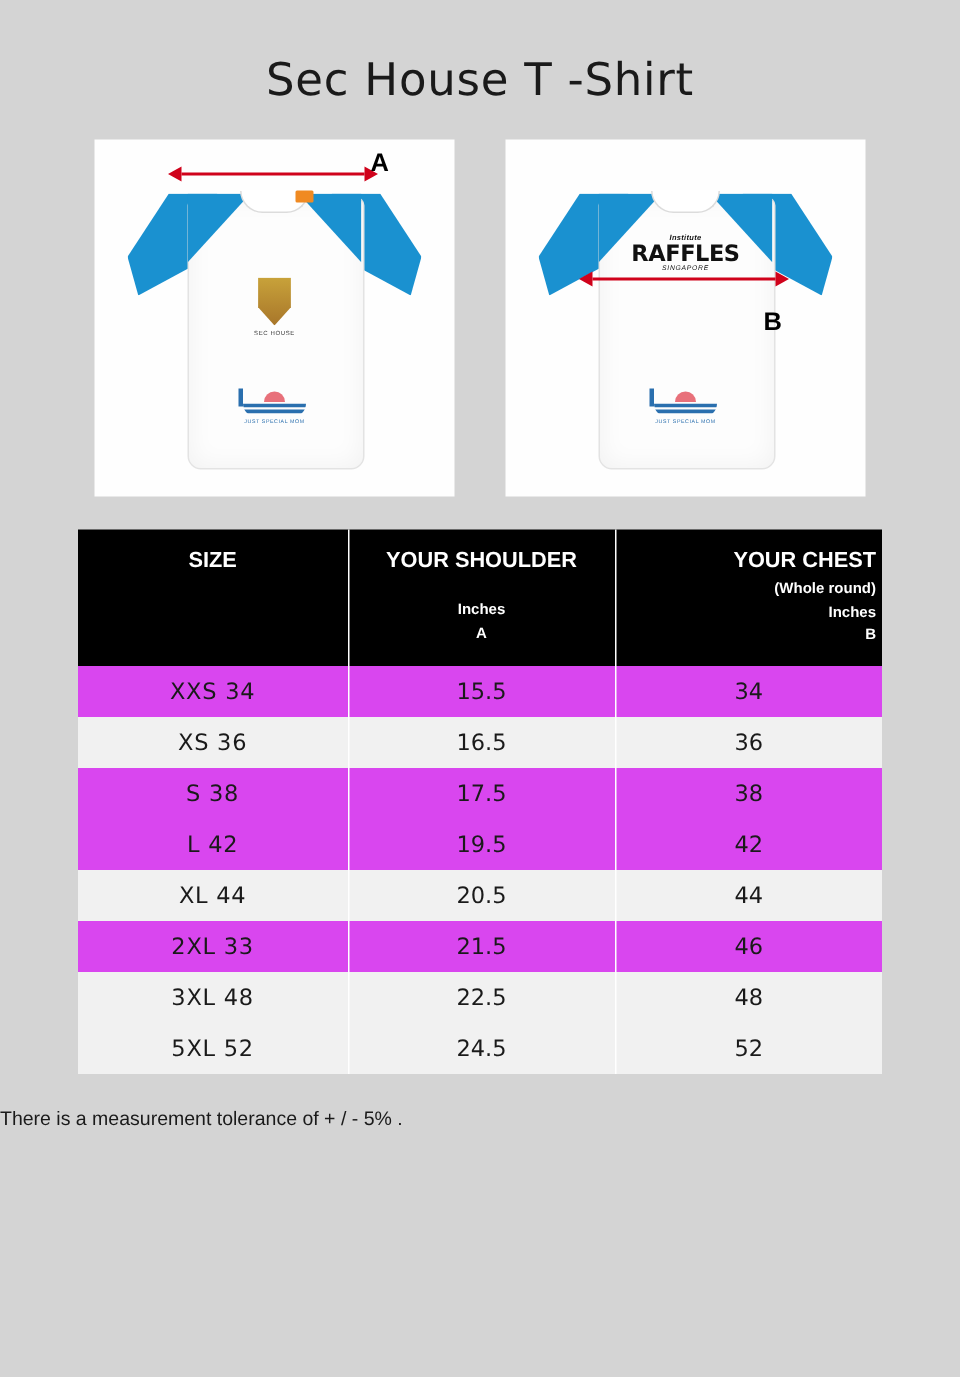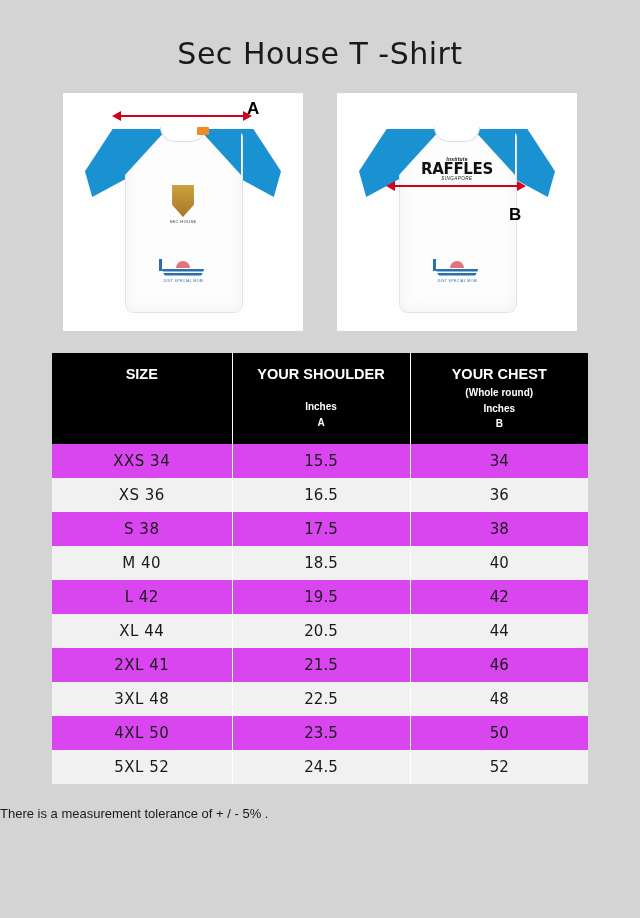--- a/index.html
+++ b/index.html
@@ -237,21 +237,21 @@
   table.size-chart th {
     background: #000;
     color: #fff;
     font-size: 14.5px;
     font-weight: bold;
     vertical-align: top;
     padding: 10px 4px 12px 4px;
     border-right: 1px solid #fff;
     line-height: 1.55;
   }
-  table.size-chart th:last-child { border-right: none; }
+  table.size-chart th:last-child { border-right: none; text-align: right; }
   table.size-chart th .sub {
     font-size: 10px;
     font-weight: bold;
     display: block;
   }
   table.size-chart th .spacer {
     display: block;
     height: 14px;
   }
   table.size-chart td {
@@ -379,50 +379,40 @@
         <tr class="even">
           <td class="size-cell">XS  36</td>
           <td>16.5</td>
           <td>36</td>
         </tr>
         <tr class="odd">
           <td class="size-cell">S  38</td>
           <td>17.5</td>
           <td>38</td>
         </tr>
-        <tr class="even">
-          <td class="size-cell">M  40</td>
-          <td>18.5</td>
-          <td>40</td>
-        </tr>
         <tr class="odd">
           <td class="size-cell">L  42</td>
           <td>19.5</td>
           <td>42</td>
         </tr>
         <tr class="even">
           <td class="size-cell">XL  44</td>
           <td>20.5</td>
           <td>44</td>
         </tr>
         <tr class="odd">
-          <td class="size-cell">2XL  41</td>
+          <td class="size-cell">2XL  33</td>
           <td>21.5</td>
           <td>46</td>
         </tr>
         <tr class="even">
           <td class="size-cell">3XL  48</td>
           <td>22.5</td>
           <td>48</td>
         </tr>
-        <tr class="odd">
-          <td class="size-cell">4XL  50</td>
-          <td>23.5</td>
-          <td>50</td>
-        </tr>
         <tr class="even">
           <td class="size-cell">5XL  52</td>
           <td>24.5</td>
           <td>52</td>
         </tr>
       </tbody>
   </table>
 
   <div class="note">There is a measurement tolerance of  + / - 5% .</div>
 

